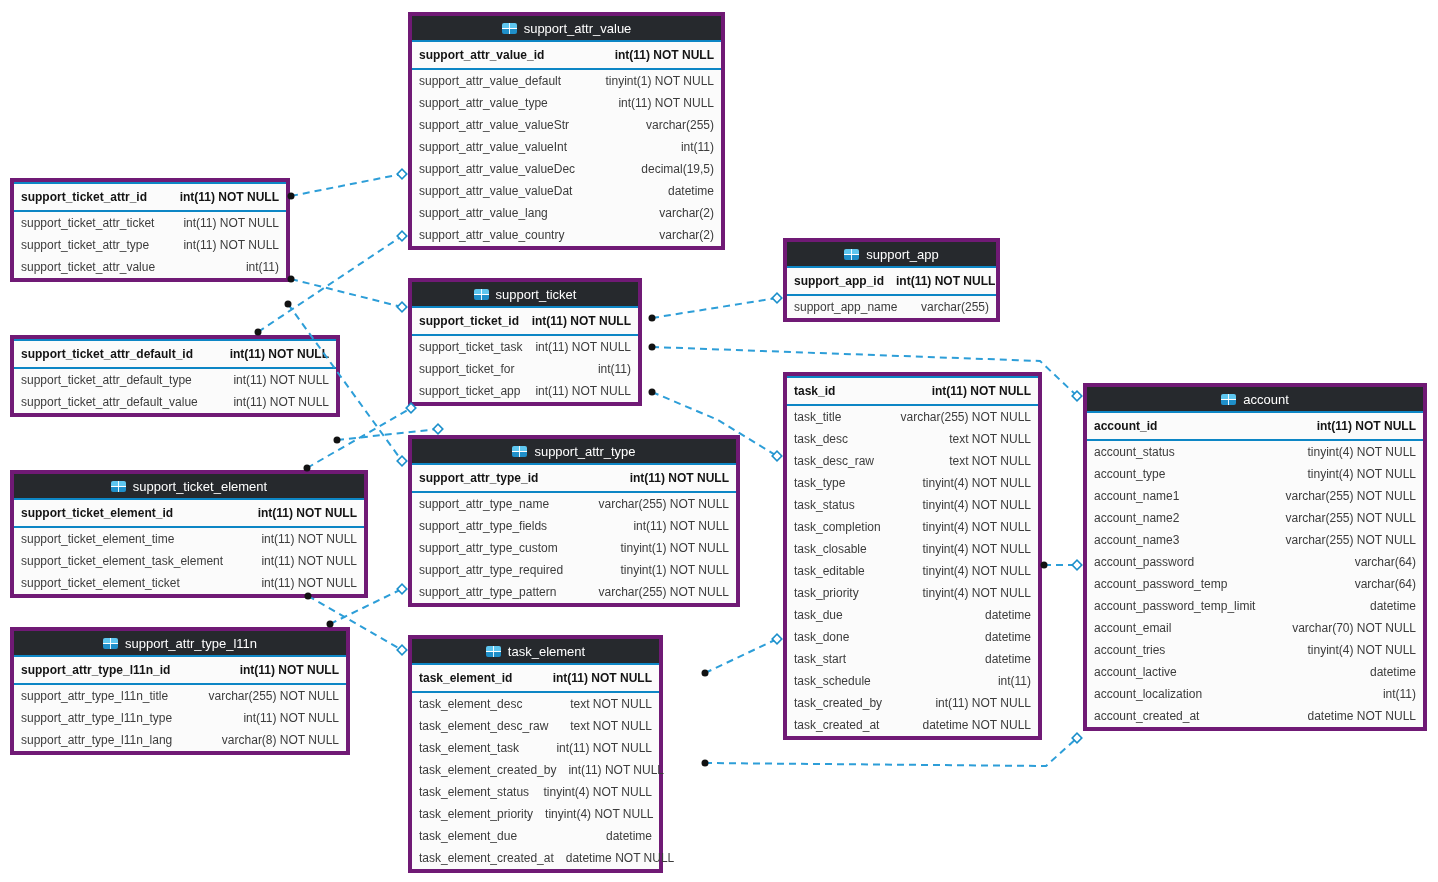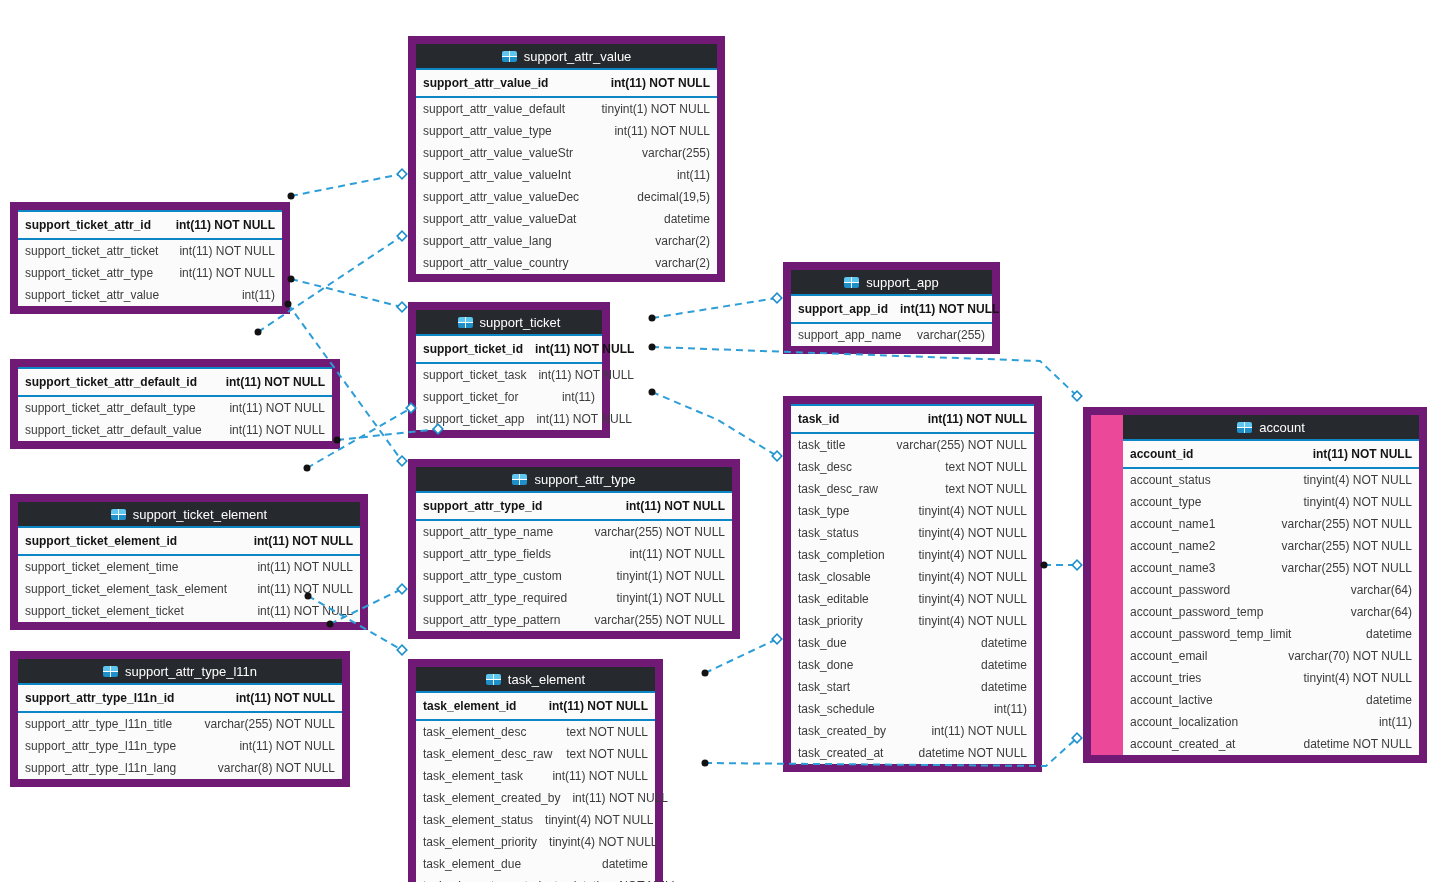--- a/index.html
+++ b/index.html
@@ -1,25 +1,24 @@
 <!DOCTYPE html>
 <html><head>
 <meta charset="utf-8">
 <style>
   html,body { margin:0; padding:0; background:#ffffff; }
   body { font-family:"Liberation Sans", sans-serif; }
   #canvas { position:relative; width:1438px; height:882px; overflow:hidden; background:#ffffff; }
 
   .db-table {
     position:absolute;
-    border:8px solid #701a75;
-    background:#ec4899;
+    border:4px solid #701a75;
+    background:#fca5a5;
     font-size:12px;
     box-sizing:border-box;
-    margin-top:24px;
   }
   .tbl-header {
     height:24px;
     background:#26292d;
     color:#ffffff;
     display:flex;
     align-items:center;
     justify-content:center;
     gap:7px;
     font-size:13px;
@@ -176,21 +175,21 @@
       </div>
       <div class="tbl-row">
         <span class="field">support_attr_type_l11n_type</span>
         <span class="type">int(11) NOT NULL</span>
       </div>
       <div class="tbl-row">
         <span class="field">support_attr_type_l11n_lang</span>
         <span class="type">varchar(8) NOT NULL</span>
       </div>
     </div>
-    <div class="db-table" style="left: 408px; top: 278px; width: 202px;">
+    <div class="db-table" style="left: 408px; top: 278px; width: 234px;">
       <div class="tbl-header">
         <span class="tbl-icon"></span>
         <span>support_ticket</span>
       </div>
       <div class="tbl-row pk">
         <span class="field">support_ticket_id</span>
         <span class="type">int(11) NOT NULL</span>
       </div>
       <div class="tbl-row">
         <span class="field">support_ticket_task</span>
@@ -350,21 +349,21 @@
       </div>
       <div class="tbl-row">
         <span class="field">task_created_by</span>
         <span class="type">int(11) NOT NULL</span>
       </div>
       <div class="tbl-row">
         <span class="field">task_created_at</span>
         <span class="type">datetime NOT NULL</span>
       </div>
     </div>
-    <div class="db-table" style="left: 1083px; top: 383px; width: 344px; padding-left: 32px;">
+    <div class="db-table" style="left: 1083px; top: 383px; width: 344px;">
       <div class="tbl-header">
         <span class="tbl-icon"></span>
         <span>account</span>
       </div>
       <div class="tbl-row pk">
         <span class="field">account_id</span>
         <span class="type">int(11) NOT NULL</span>
       </div>
       <div class="tbl-row">
         <span class="field">account_status</span>

